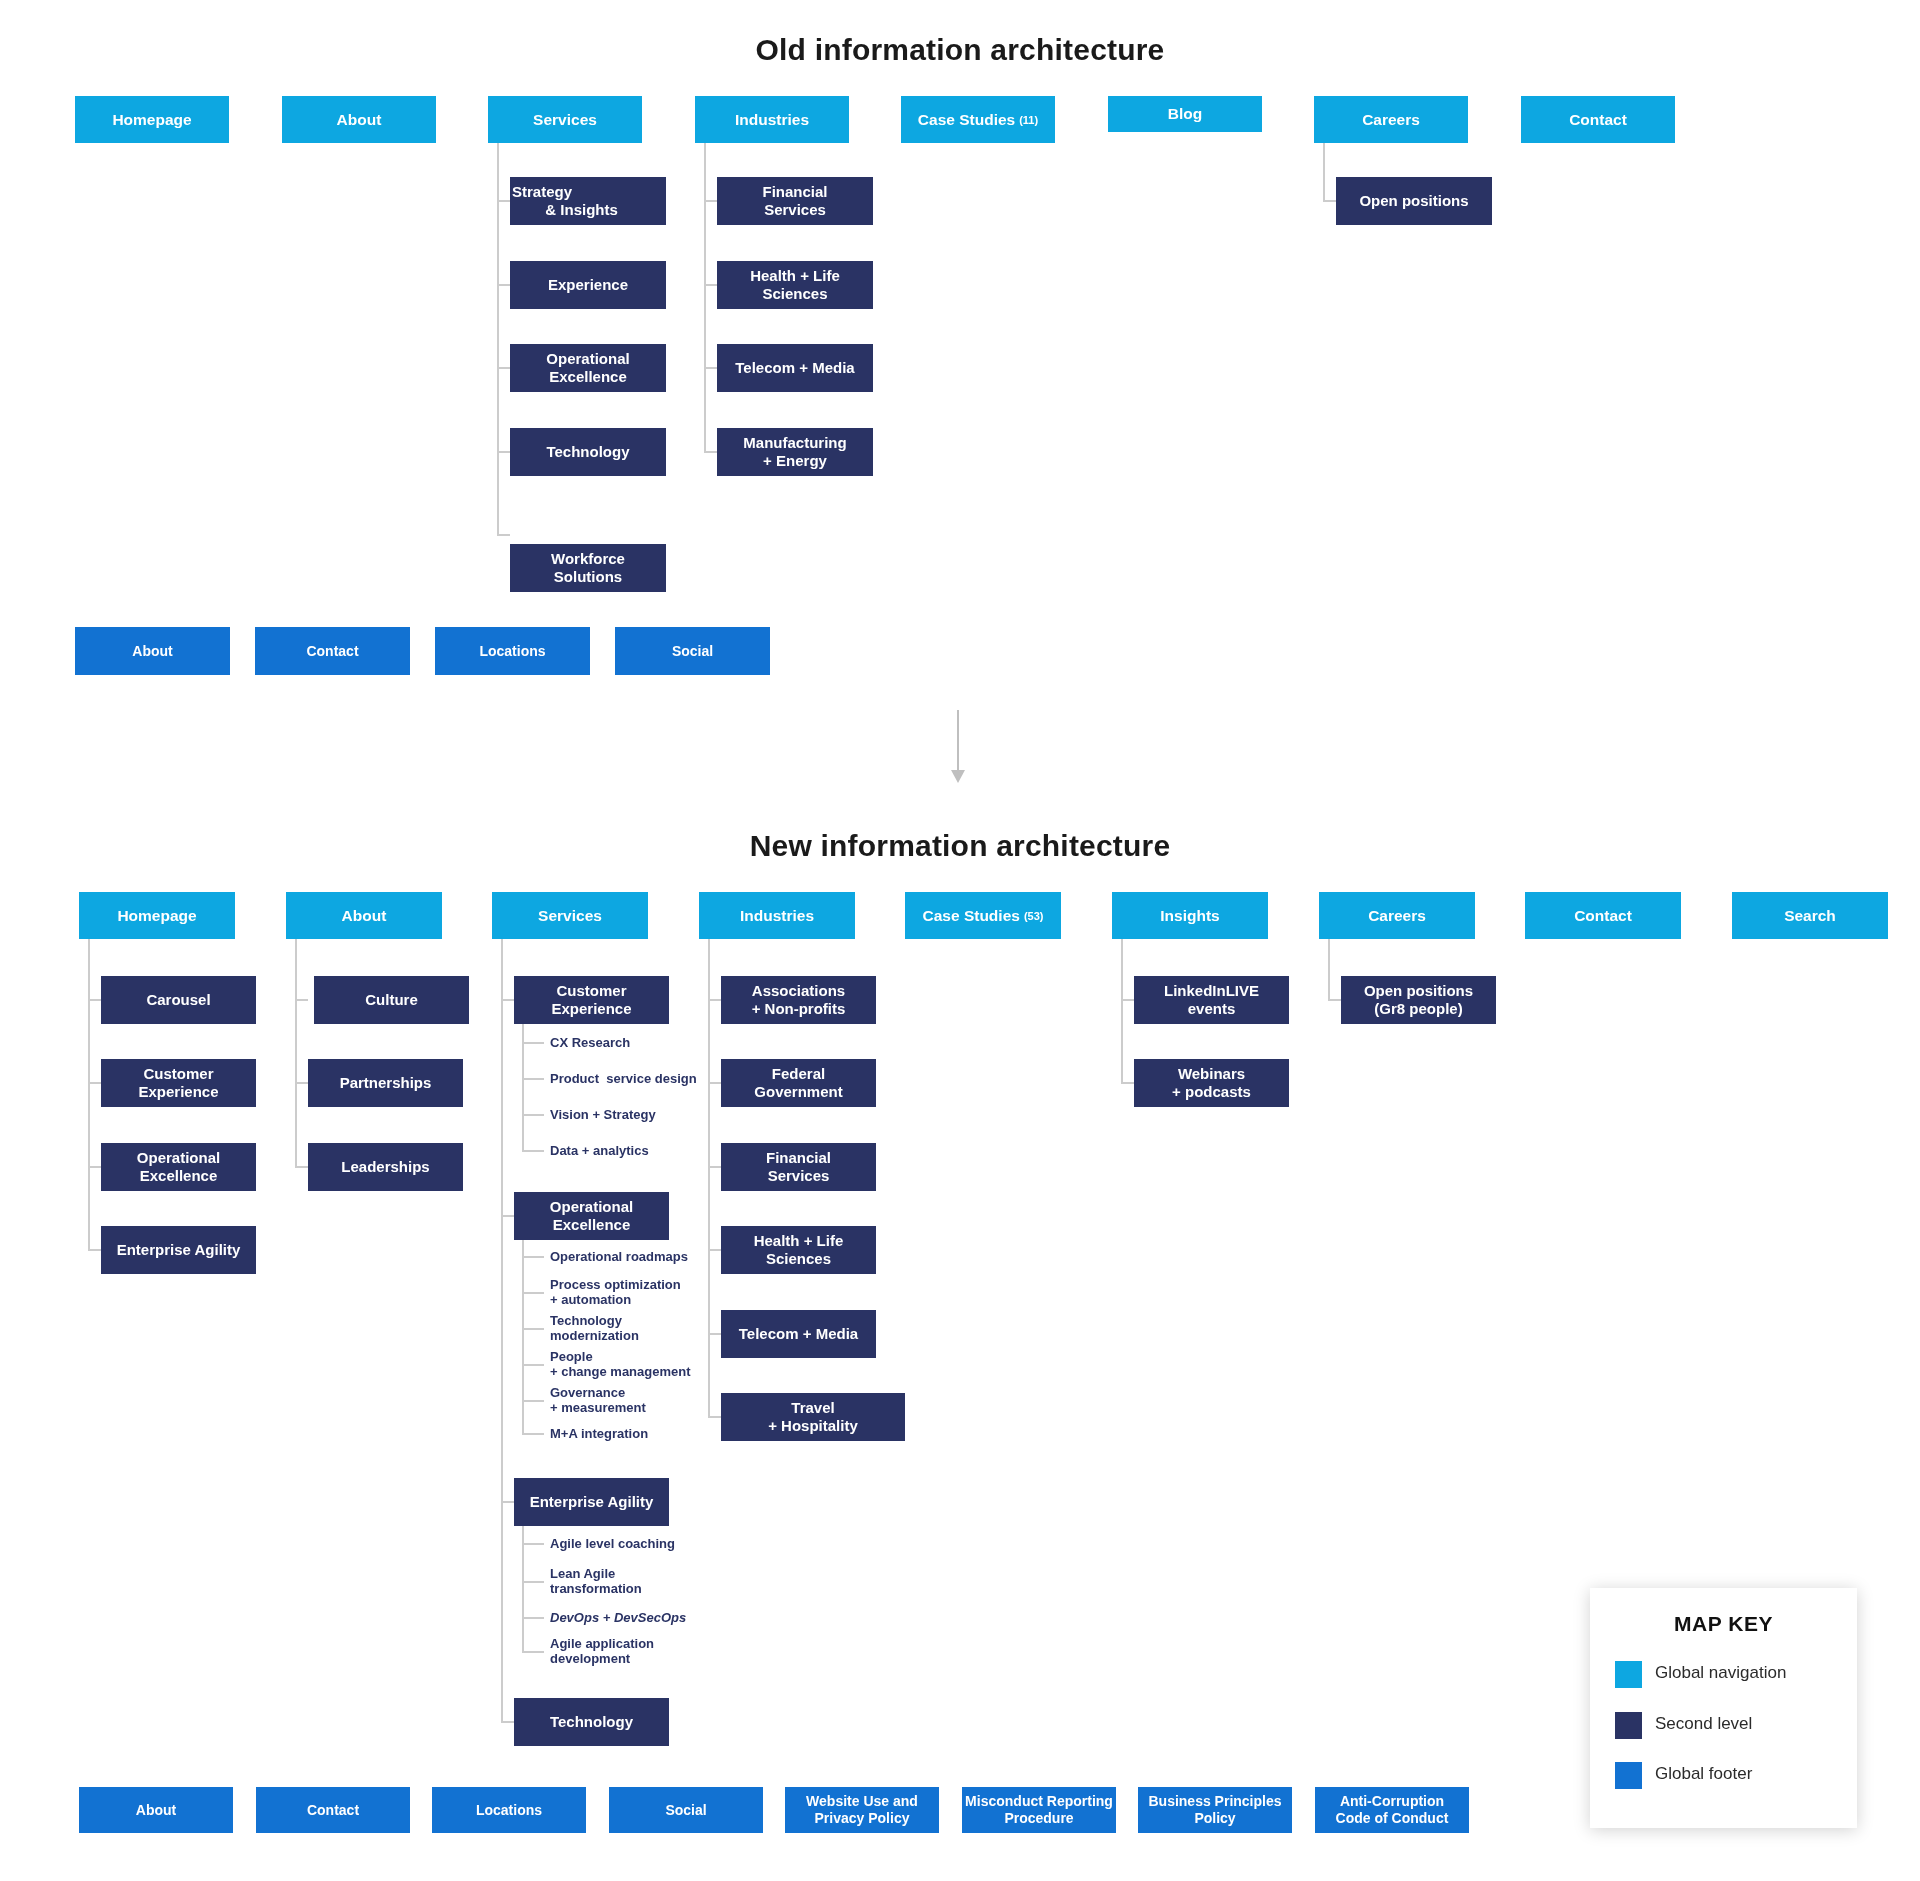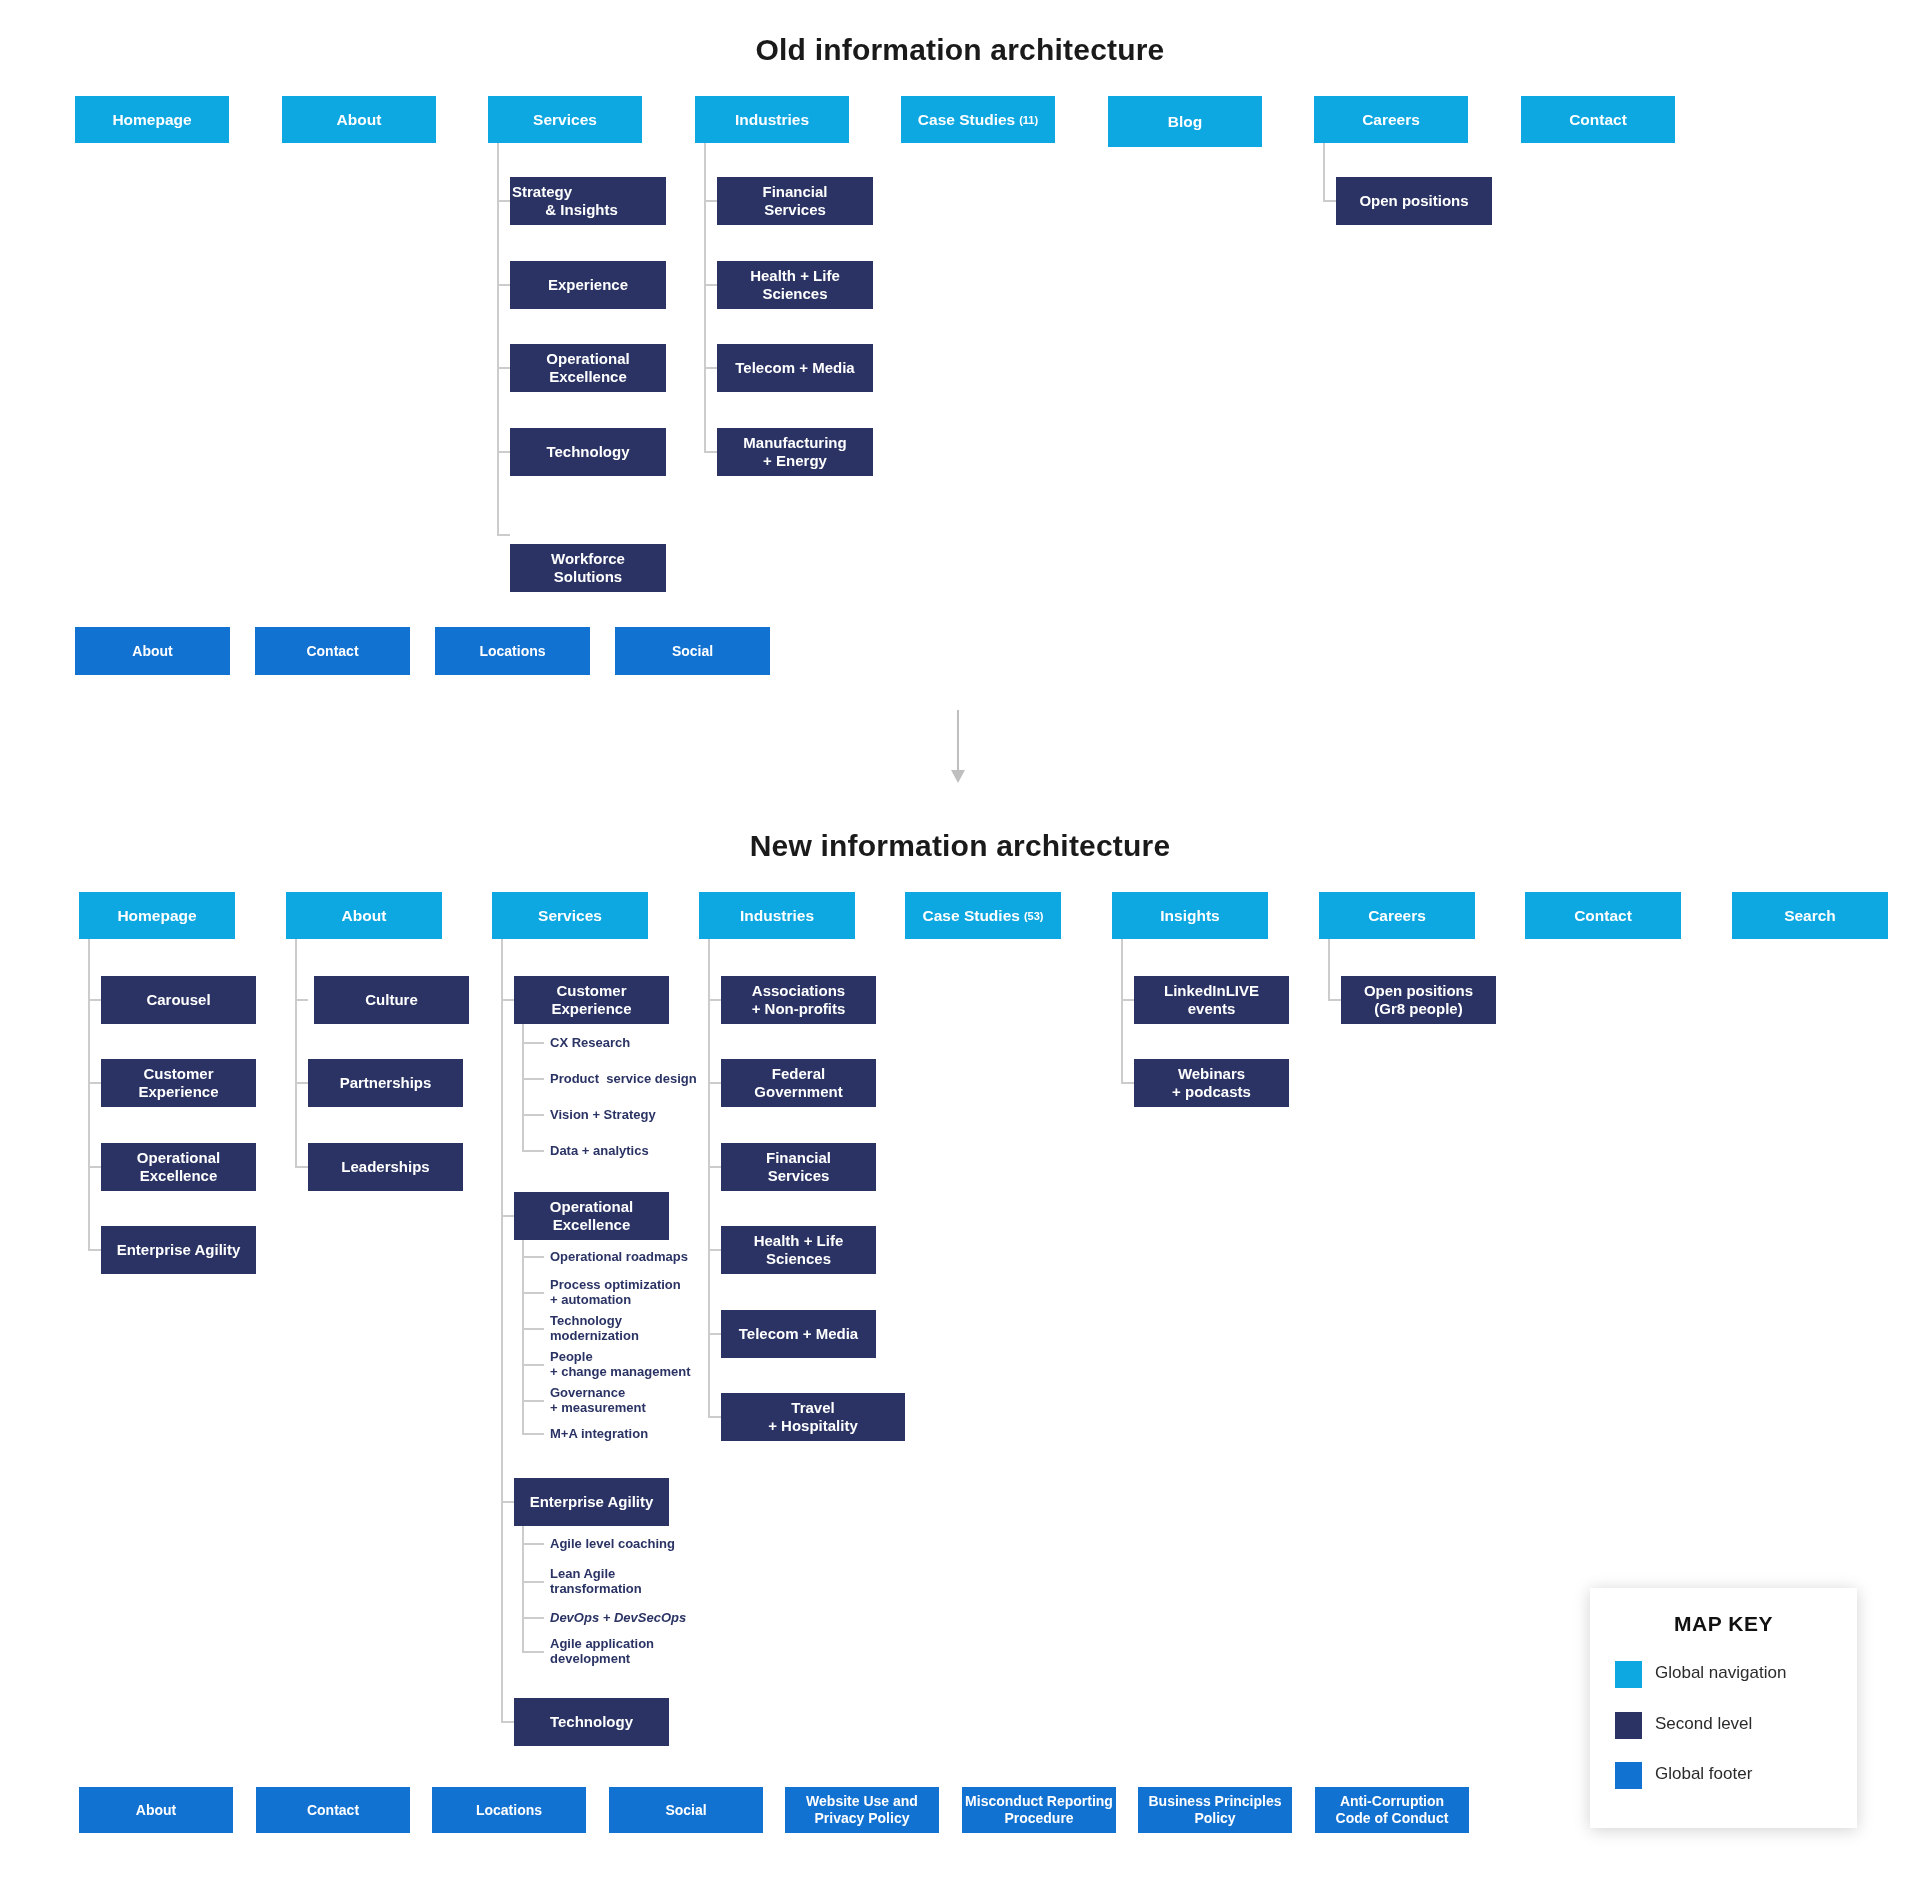--- a/index.html
+++ b/index.html
@@ -130,21 +130,21 @@
     </div>
     <div class="hline" style="left: 704px; top: 451px; width: 13px;"></div>
     <div class="child-box" style="left: 717px; top: 428px; width: 156px; height: 48px;">
       <span class="bind-txt">Manufacturing
 + Energy</span>
     </div>
     <div class="nav-box" style="left: 901px; top: 96px; width: 154px; height: 47px;">
       <span class="bind-txt">Case Studies</span>
       <span class="sfx">(11)</span>
     </div>
-    <div class="nav-box" style="left: 1108px; top: 96px; width: 154px; height: 51px;">
+    <div class="nav-box" style="left: 1108px; top: 96px; width: 154px; height: 36px;">
       <span class="bind-txt">Blog</span>
     </div>
     <div class="nav-box" style="left: 1314px; top: 96px; width: 154px; height: 47px;">
       <span class="bind-txt">Careers</span>
     </div>
     <div class="vline" style="left: 1323px; top: 143px; height: 58px;"></div>
     <div class="hline" style="left: 1323px; top: 200px; width: 13px;"></div>
     <div class="child-box" style="left: 1336px; top: 177px; width: 156px; height: 48px;">
       <span class="bind-txt">Open positions</span>
     </div>

